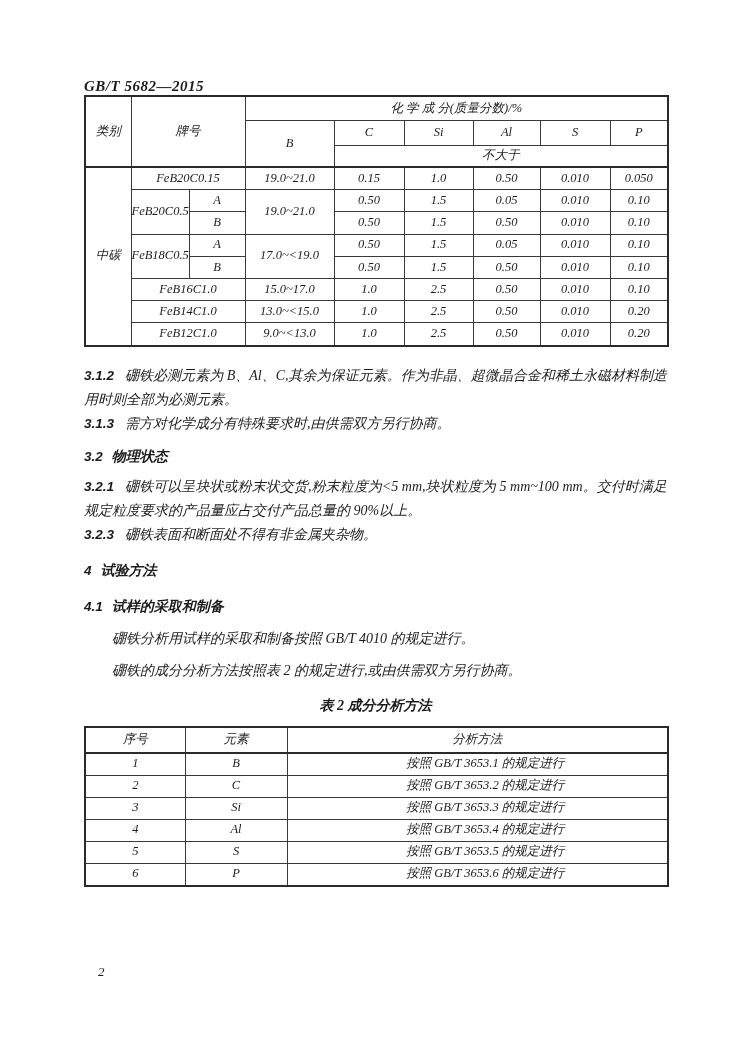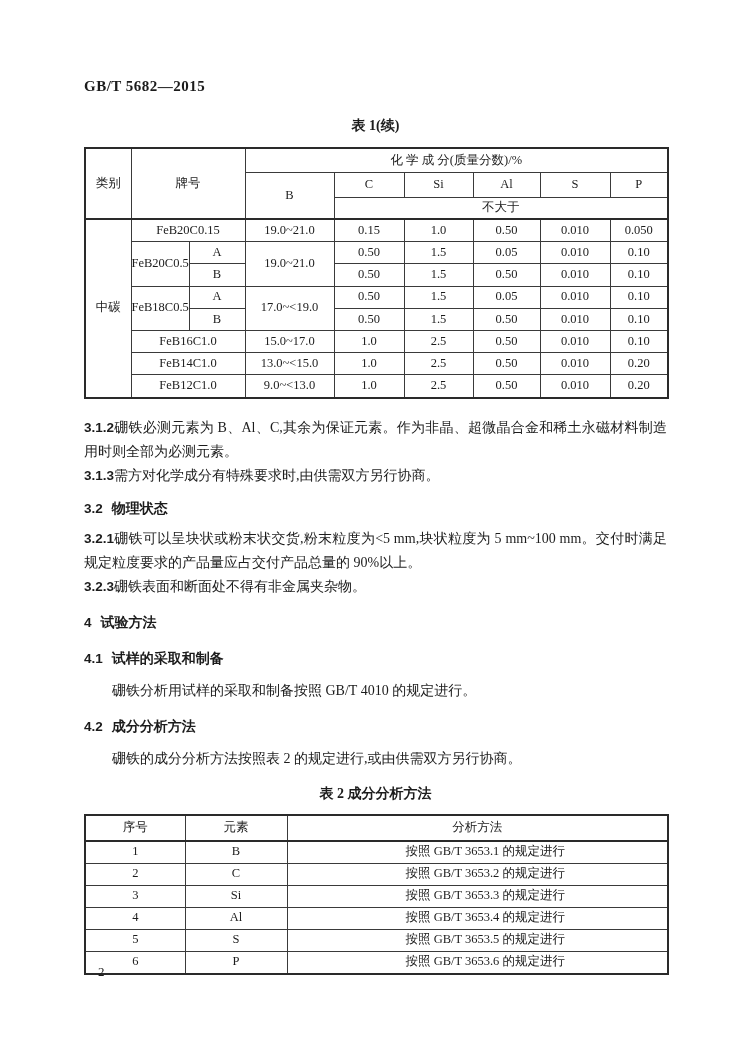--- a/index.html
+++ b/index.html
@@ -4,20 +4,21 @@
 <style>
   html,body{margin:0;padding:0;background:#ffffff;}
   .page{
     position:relative;
     width:750px;height:1060px;
     background:#fff;
     color:#1c1c1c;
     font-family:"Liberation Serif","DejaVu Serif",serif;
     overflow:hidden;
     box-sizing:border-box;
+    font-style:italic;
   }
   .content{margin:0 83px 0 84px;}
   .std-code{
     padding-top:78px;
     font-size:15px;
     font-weight:bold;
     letter-spacing:0.5px;
   }
   .tbl-caption{
     text-align:center;
@@ -46,21 +47,21 @@
   .t1 thead tr.hr2 th{height:24px;}
   .t1 thead tr.hr3 th{height:20px;}
   .t1 tbody td{height:21.2px;}
   .t1 tbody tr:first-child td{border-top:2px solid #2a2a2a;}
   .t2 thead th{height:24px;}
   .t2 tbody td{height:21px;}
   .t2 tbody tr:first-child td{border-top:2px solid #2a2a2a;}
   .t2 .method-cell{text-align:center;padding-left:16px;}
   .clauses{margin-top:17px;font-size:14px;line-height:24px;text-align:justify;}
   .clauses p{margin:0;}
-  .num{font-weight:bold;font-family:"Liberation Sans","DejaVu Sans",sans-serif;font-size:13.5px;}
+  .num{font-weight:bold;font-family:"Liberation Sans","DejaVu Sans",sans-serif;margin-right:11px;font-size:13.5px;}
   .heading{font-weight:bold;font-family:"Liberation Sans","DejaVu Sans",sans-serif;font-size:14px;}
   .heading .num{margin-right:9px;}
   .mt8{margin-top:8px !important;}
   .mt11{margin-top:11px !important;}
   .mt6{margin-top:6px !important;}
   .indent{ text-indent:2em; }
   .t2-caption{margin-top:14px;margin-bottom:11px;}
   .page-number{
     position:absolute;
     left:98px;top:964px;
@@ -68,21 +69,20 @@
   }
 </style>
 </head>
 <body>
 
 <div class="page">
   <div class="content">
 
     <div class="std-code">GB/T 5682—2015</div>
 
-    <div class="tbl-caption">表 1(续)</div>
 
     <table class="t1">
       <colgroup>
         <col style="width:46px">
           <col style="width:58px">
           <col style="width:56px">
         <col style="width:89px">
           <col style="width:70px">
           <col style="width:69px">
         <col style="width:67px">
@@ -191,21 +191,20 @@
       <p class="heading mt8"><span class="num">3.2</span><span>物理状态</span></p>
 
       <p class="mt6"><span class="num">3.2.1</span><span>硼铁可以呈块状或粉末状交货,粉末粒度为&lt;5 mm,块状粒度为 5 mm~100 mm。交付时满足规定粒度要求的产品量应占交付产品总量的 90%以上。</span></p>
       <p><span class="num">3.2.3</span><span>硼铁表面和断面处不得有非金属夹杂物。</span></p>
 
       <p class="heading mt11"><span class="num">4</span><span>试验方法</span></p>
 
       <p class="heading mt11"><span class="num">4.1</span><span>试样的采取和制备</span></p>
       <p class="indent mt8">硼铁分析用试样的采取和制备按照 GB/T 4010 的规定进行。</p>
 
-      <p class="heading mt11"><span class="num">4.2</span><span>成分分析方法</span></p>
       <p class="indent mt8">硼铁的成分分析方法按照表 2 的规定进行,或由供需双方另行协商。</p>
     </div>
 
     <div class="tbl-caption t2-caption">表 2  成分分析方法</div>
 
     <table class="t2">
       <colgroup>
         <col style="width:100px">
           <col style="width:102px">
           <col style="width:381px">

